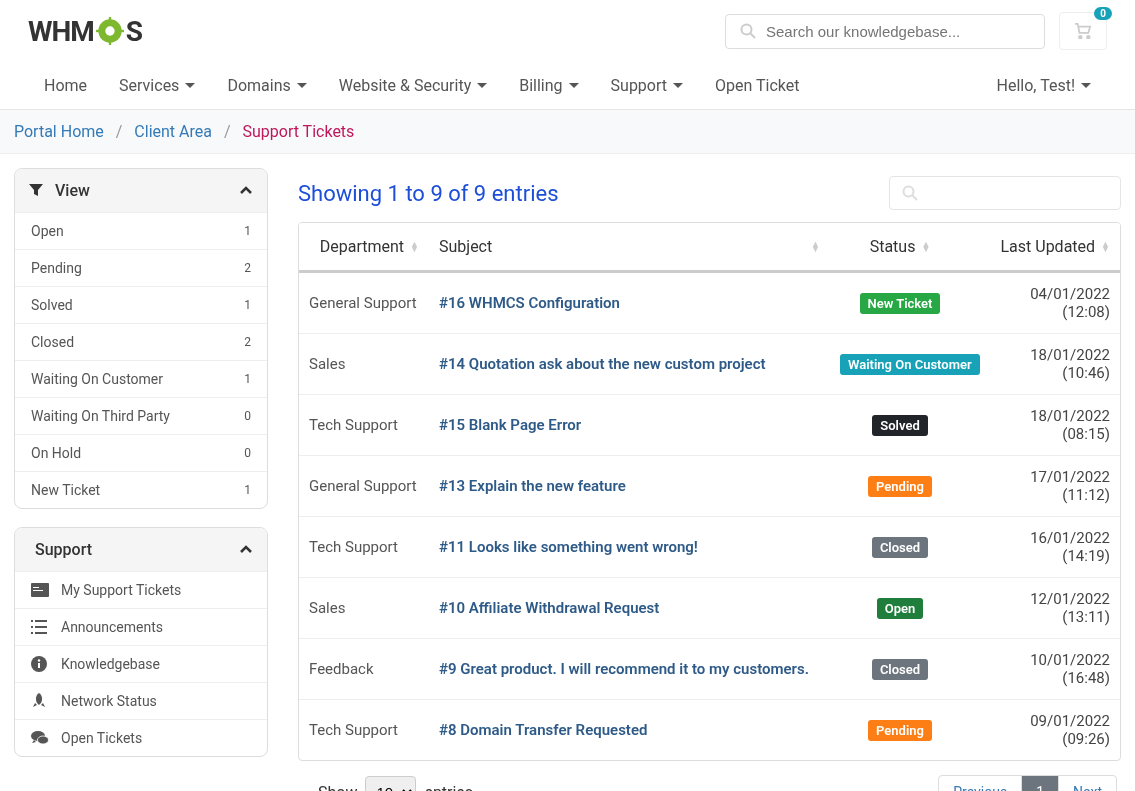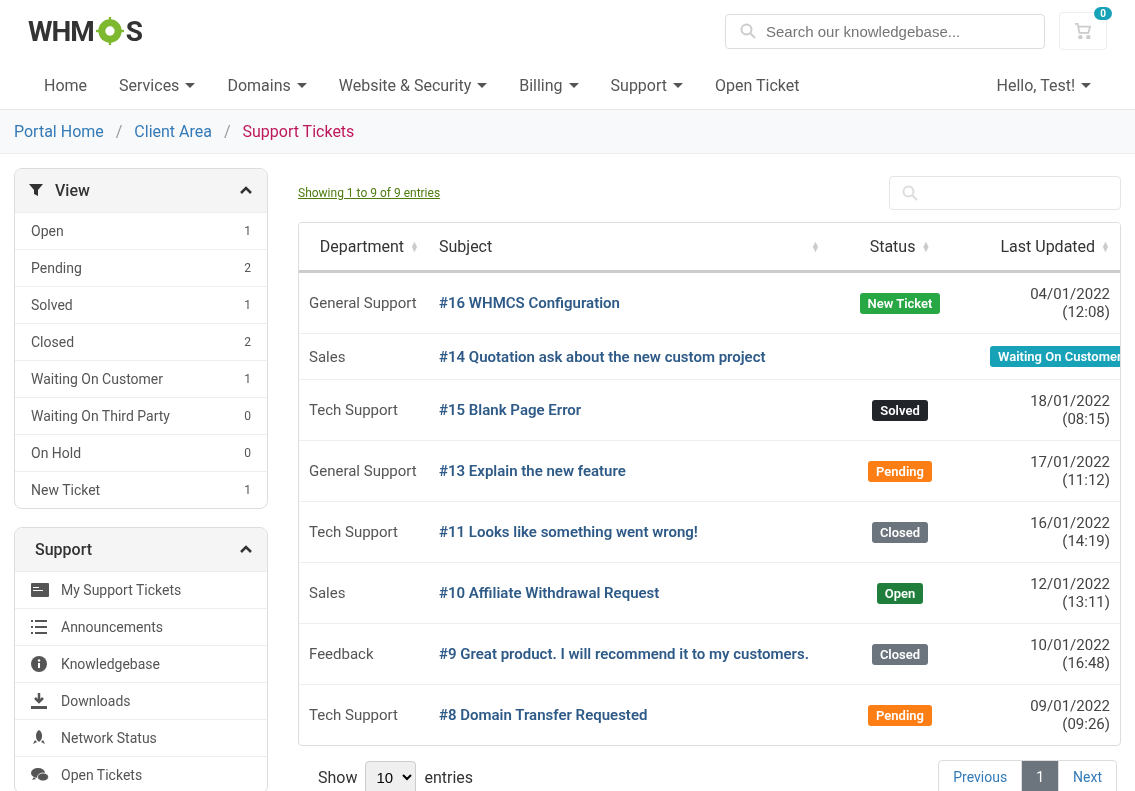--- a/index.html
+++ b/index.html
@@ -32,21 +32,21 @@
     .panel-header { background: #f5f5f5; padding: 12px 14px; display: flex; align-items: center; font-size: 16px; font-weight: 500; cursor: pointer;}
     .panel-header .icon { margin-right: 10px; width: 16px;}
     .panel-header-no-icon { padding-left: 20px;}
     .panel-header .chevron { margin-left: auto; }
     .list-item { border-top: 1px solid #eee; padding: 10px 16px; display: flex; align-items: center; cursor: pointer; color: #555;}
     .list-item .count { margin-left: auto; font-size: 12px; }
     .list-item .icon { margin-right: 12px; width: 18px; color: #555; flex-shrink: 0;}
 
     .content { flex: 1; min-width: 0; }
     .content-header { display: flex; align-items: center; margin-bottom: 12px; padding-top: 8px;}
-    .content-header .info { font-size: 12px; color: #4d7c0f; text-decoration: underline; }
+    .content-header .info { font-size: 22px; color: #1d4ed8; }
     .table-search { margin-left: auto; border: 1px solid #e5e5e5; border-radius: 4px; padding: 8px 12px; width: 232px; display: flex; align-items: center;}
     .table-search input { border: none; outline: none; flex: 1; margin-left: 8px; background: transparent;}
 
     .tickets-table { width: 100%; border: 1px solid #ddd; border-radius: 4px; overflow: hidden;}
     .thead { display: flex; background: #fff; border-bottom: 3px solid #ccc; }
     .th { padding: 14px 10px; font-size: 16px; color: #333; display: flex; align-items: center; cursor: pointer; justify-content: flex-end;}
     .sort-icon { margin-left: 6px; display: inline-flex; flex-direction: column; line-height: 5px;}
     .sort-icon span { font-size: 9px; color: #ccc;}
     .col-dept { width: 130px; flex-shrink: 0;}
     .col-subj { flex: 1; }
@@ -267,29 +267,20 @@
                 <circle cx="8" cy="8" r="8"></circle>
                 <rect x="7" y="7" width="2" height="5" fill="#fff"></rect>
                 <circle cx="8" cy="4.5" r="1.2" fill="#fff"></circle>
               </svg>
             </span>
             <span>Knowledgebase</span>
           </div>
           <div class="list-item">
             <span class="icon">
               <svg width="16" height="16" viewBox="0 0 16 16" fill="#555">
-                <path d="M8 0v8M4 5l4 4 4-4" stroke="#555" stroke-width="2.5" fill="none"></path>
-                <rect x="0" y="13" width="16" height="3"></rect>
-              </svg>
-            </span>
-            <span>Downloads</span>
-          </div>
-          <div class="list-item">
-            <span class="icon">
-              <svg width="16" height="16" viewBox="0 0 16 16" fill="#555">
                 <path d="M8 0c3 2 4 6 2 10l-2 2-2-2C4 6 5 2 8 0z"></path>
                 <path d="M4 10l-2 4 4-2M12 10l2 4-4-2"></path>
               </svg>
             </span>
             <span>Network Status</span>
           </div>
           <div class="list-item">
             <span class="icon">
               <svg width="18" height="16" viewBox="0 0 18 16" fill="#555">
                 <ellipse cx="7" cy="6" rx="7" ry="5"></ellipse>
@@ -350,20 +341,21 @@
           <div class="trow">
     <div class="td col-dept">General Support</div>
     <div class="td col-subj"><span class="num">#16</span> WHMCS Configuration</div>
     <div class="td col-status"><span class="status-badge" style="background:#28a745">New Ticket</span></div>
     <div class="td col-updated">04/01/2022 (12:08)</div>
   </div>
           <div class="trow">
     <div class="td col-dept">Sales</div>
     <div class="td col-subj"><span class="num">#14</span> Quotation ask about the new custom project</div>
     <div class="td col-status"><span class="status-badge" style="background:#17a2b8">Waiting On Customer</span></div>
+    <div class="td col-updated">18/01/2022 (10:46)</div>
   </div>
           <div class="trow">
     <div class="td col-dept">Tech Support</div>
     <div class="td col-subj"><span class="num">#15</span> Blank Page Error</div>
     <div class="td col-status"><span class="status-badge" style="background:#212529">Solved</span></div>
     <div class="td col-updated">18/01/2022 (08:15)</div>
   </div>
           <div class="trow">
     <div class="td col-dept">General Support</div>
     <div class="td col-subj"><span class="num">#13</span> Explain the new feature</div>

